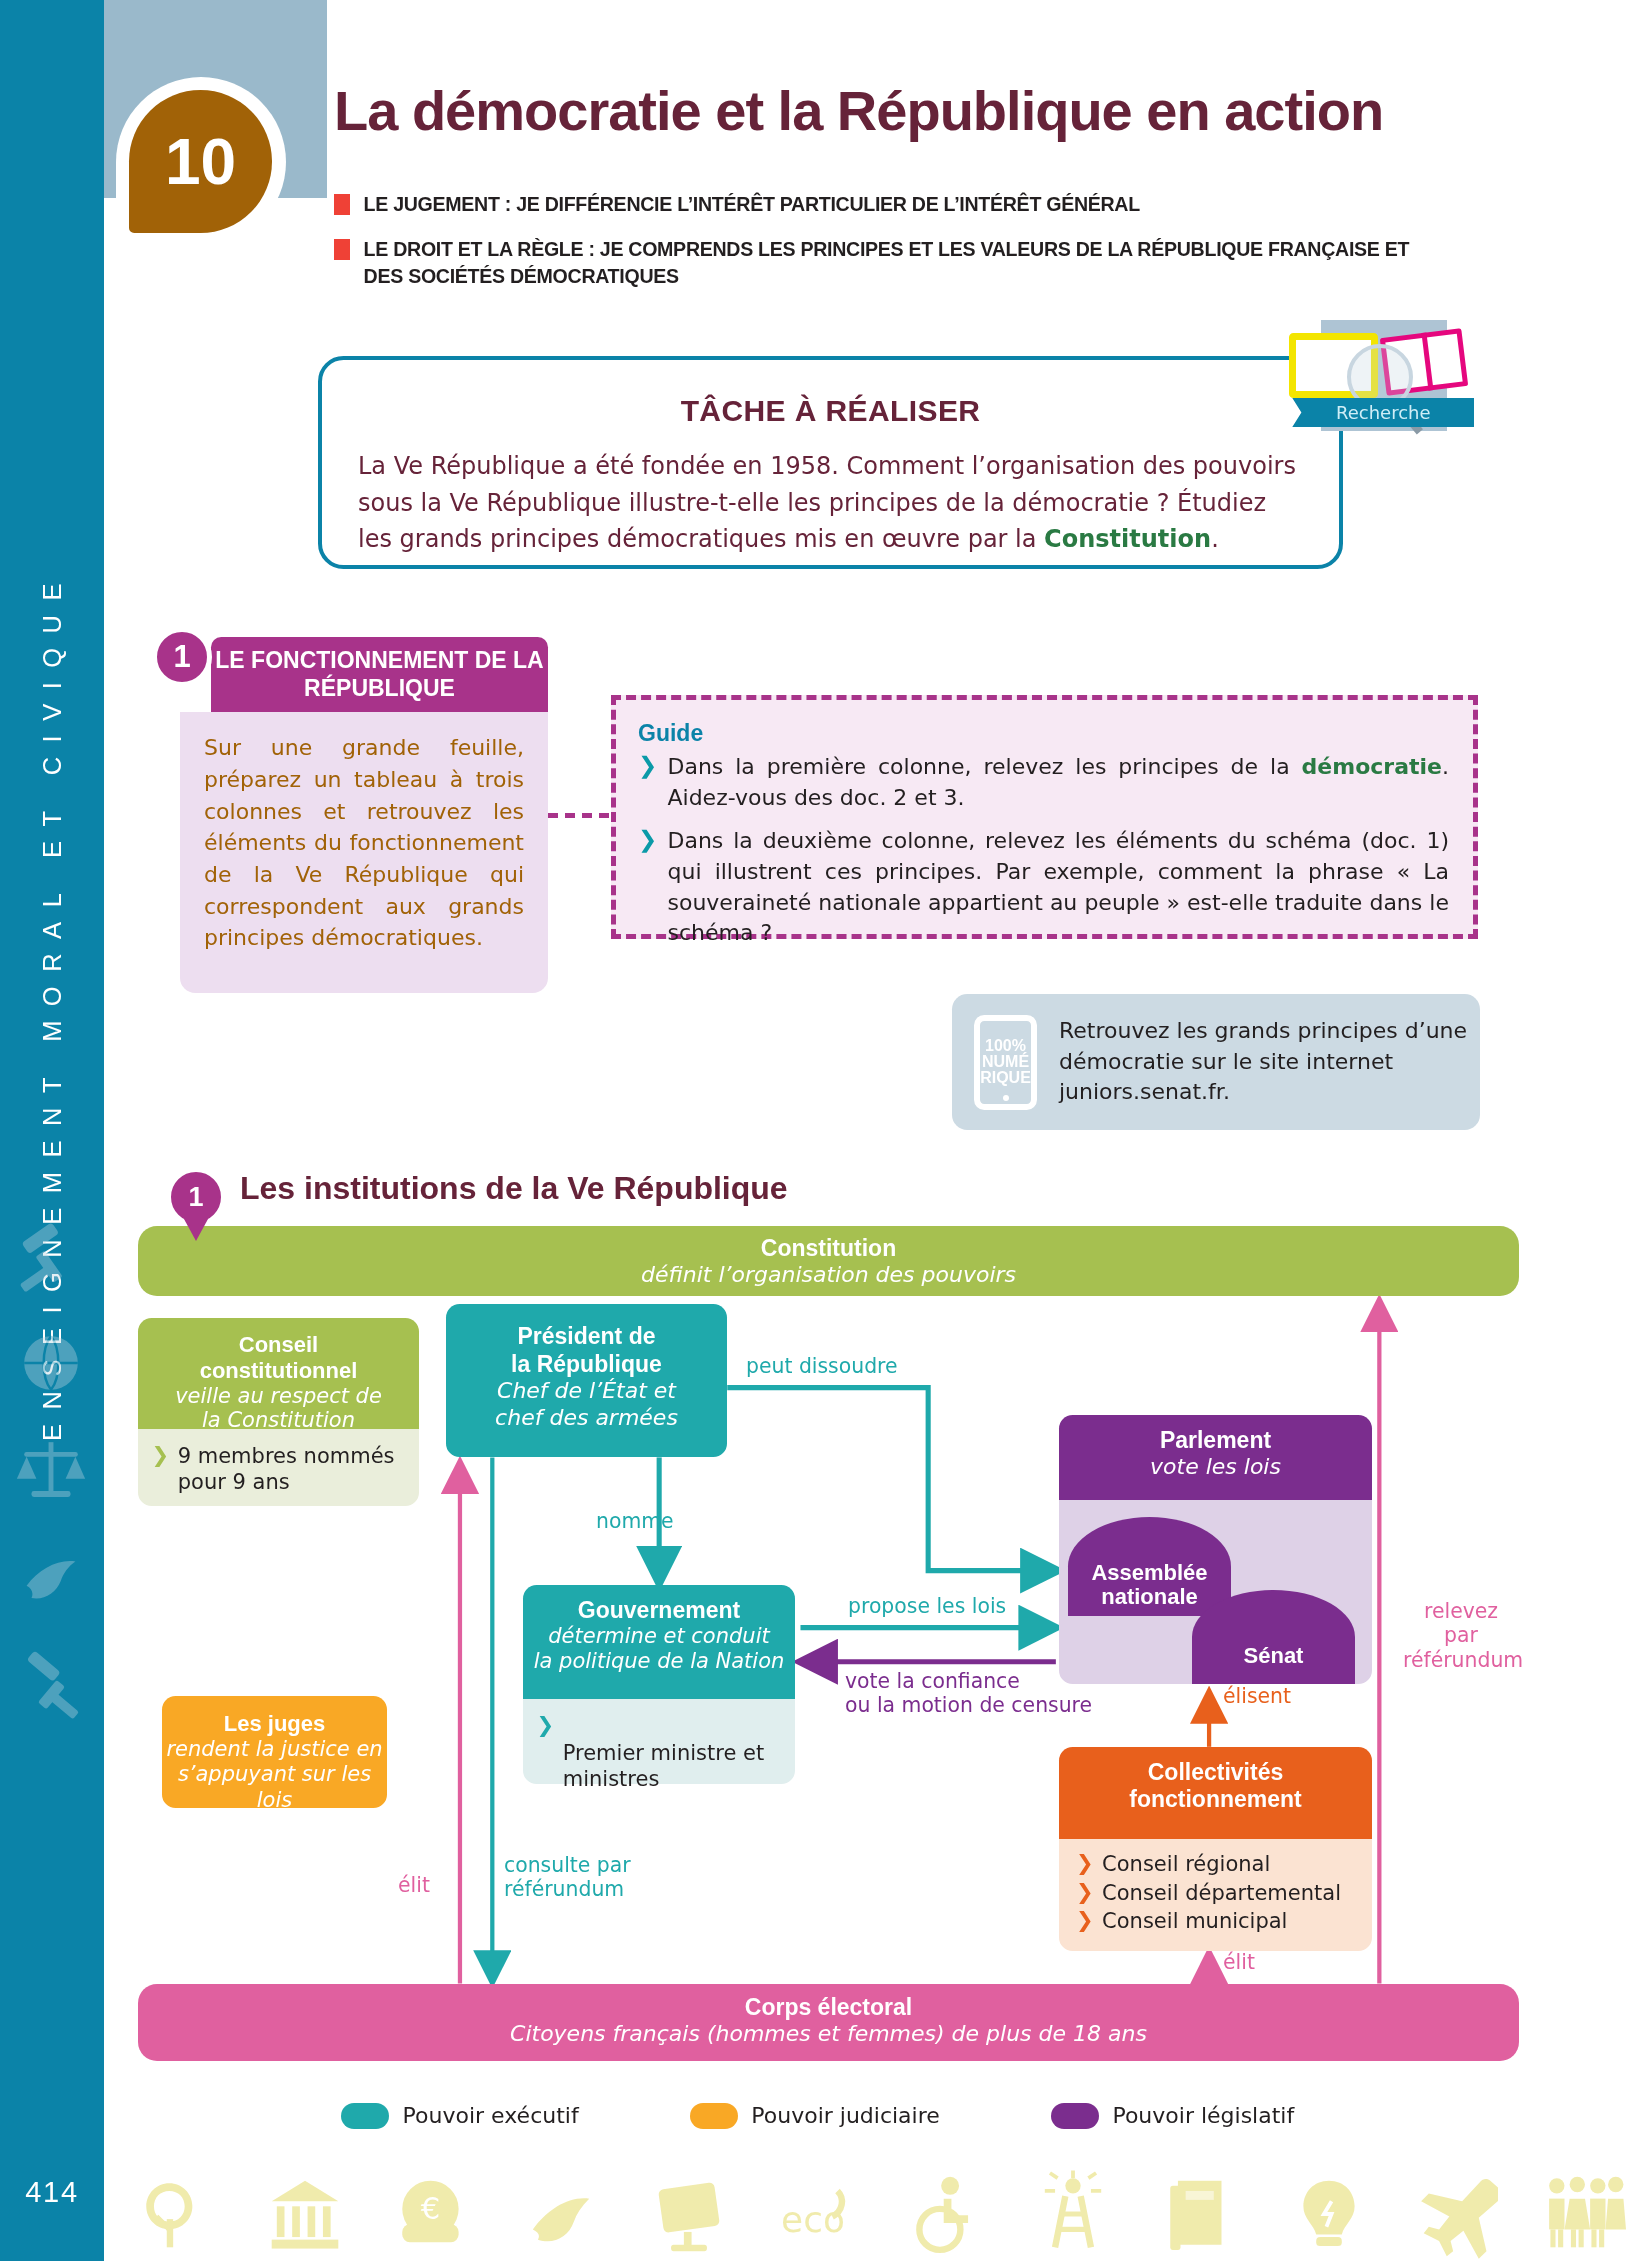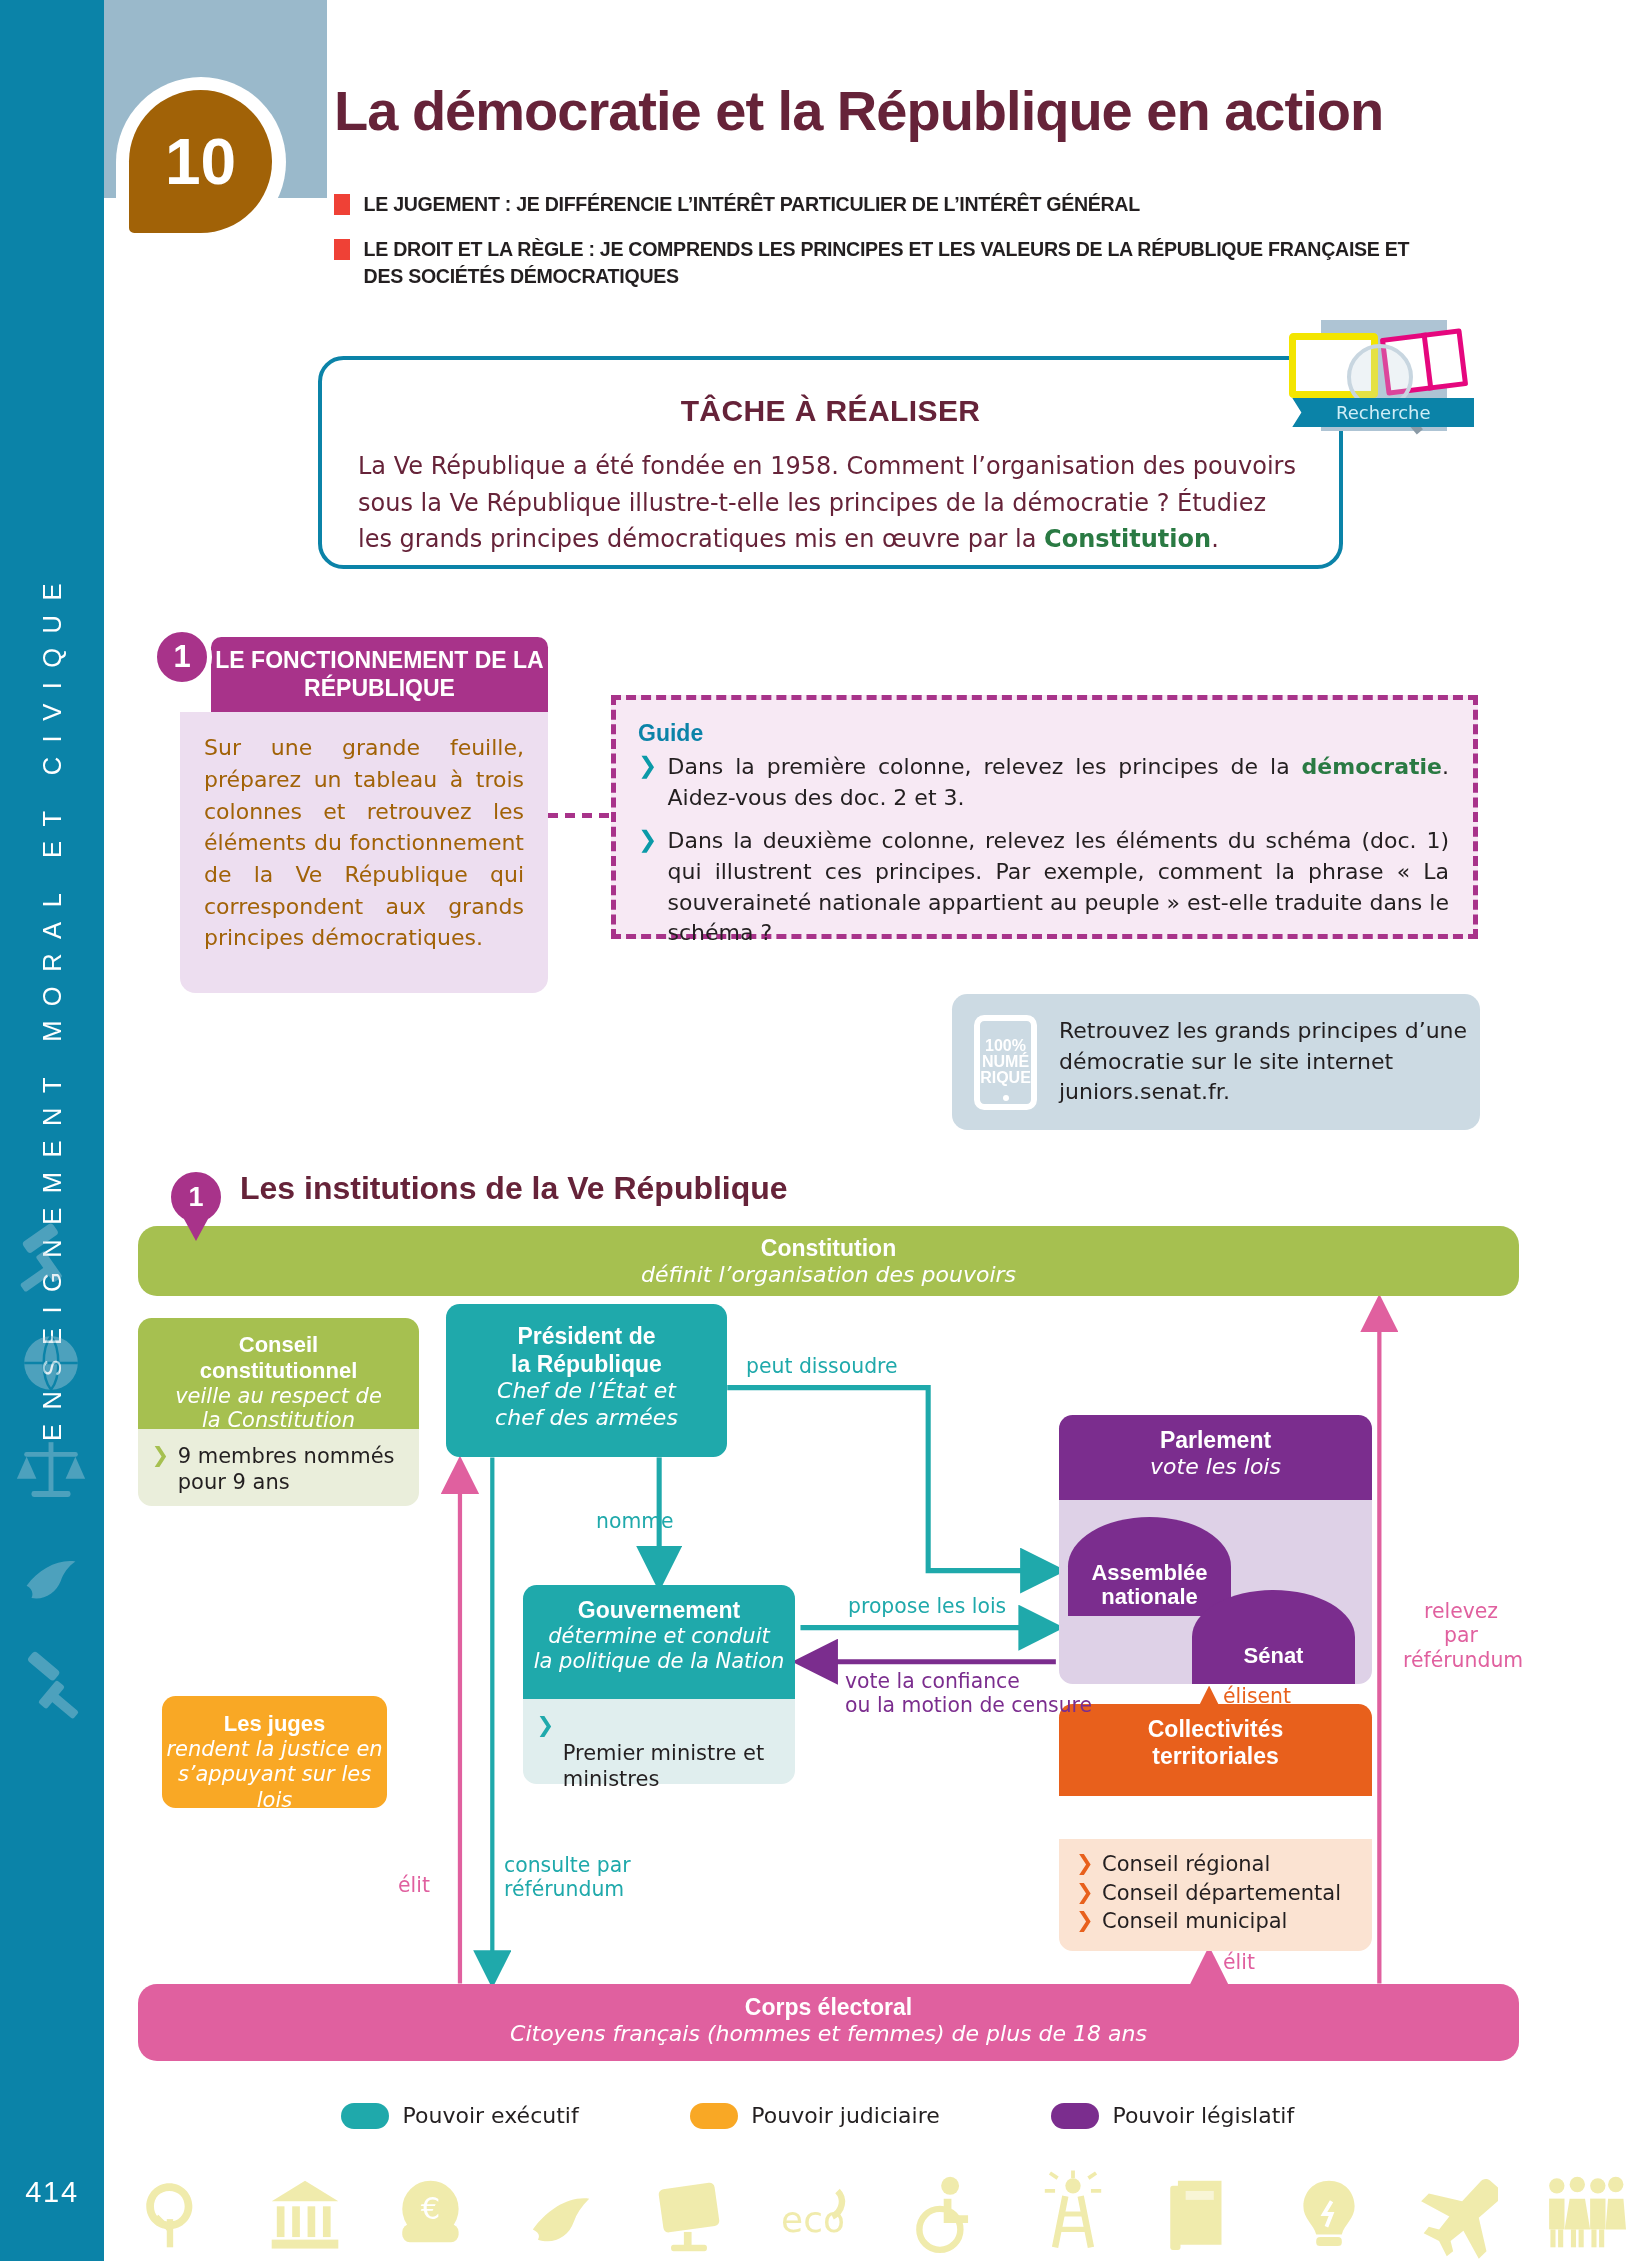--- a/index.html
+++ b/index.html
@@ -346,21 +346,21 @@
   #dome-an {
     left: 1068px; top: 1517px; width: 163px; height: 99px;
     font-size: 22px; line-height: 1.1; padding-bottom: 6.8px;
   }
   #dome-senat {
     left: 1192px; top: 1590px; width: 163px; height: 94px;
     font-size: 22px; padding-bottom: 15px;
   }
 
   #box-coll {
-    left: 1059px; top: 1704px; width: 313px; height: 92px;
+    left: 1059px; top: 1747px; width: 313px; height: 92px;
     background: #e8601c; border-radius: 13.6px 13.6px 0 0; padding-top: 12px;
   }
   #box-coll .dh { font-size: 23px; line-height: 1.18; }
   #box-coll-sub {
     position: absolute; left: 1059px; top: 1839px; width: 313px; height: 112px;
     background: #fbe3d2; border-radius: 0 0 13.6px 13.6px; padding: 12px 8.5px 0 17px;
   }
   .coll-row { display: flex; align-items: flex-start; margin-bottom: 1.7px; }
   .coll-row .chev { color: #e8601c; font-size: 21px; margin-right: 8.5px; flex: none; }
   .coll-row .t { color: #231f20; font-size: 21px; line-height: 1.28; font-family:"DejaVu Sans",sans-serif; }
@@ -586,21 +586,21 @@
     <div>Assemblée</div>
     <div>nationale</div>
   </div>
 </div>
 <div class="dome" id="dome-senat">
   <div>Sénat</div>
 </div>
 
 <div class="dbox" id="box-coll">
   <div class="dh">Collectivités</div>
-  <div class="dh">territoriales</div>
+  <div class="dh">fonctionnement</div>
 </div>
 <div id="box-coll-sub">
   <div class="coll-row">
     <span class="chev">❯</span>
     <span class="t">Conseil régional</span>
   </div>
   <div class="coll-row">
     <span class="chev">❯</span>
     <span class="t">Conseil départemental</span>
   </div>

